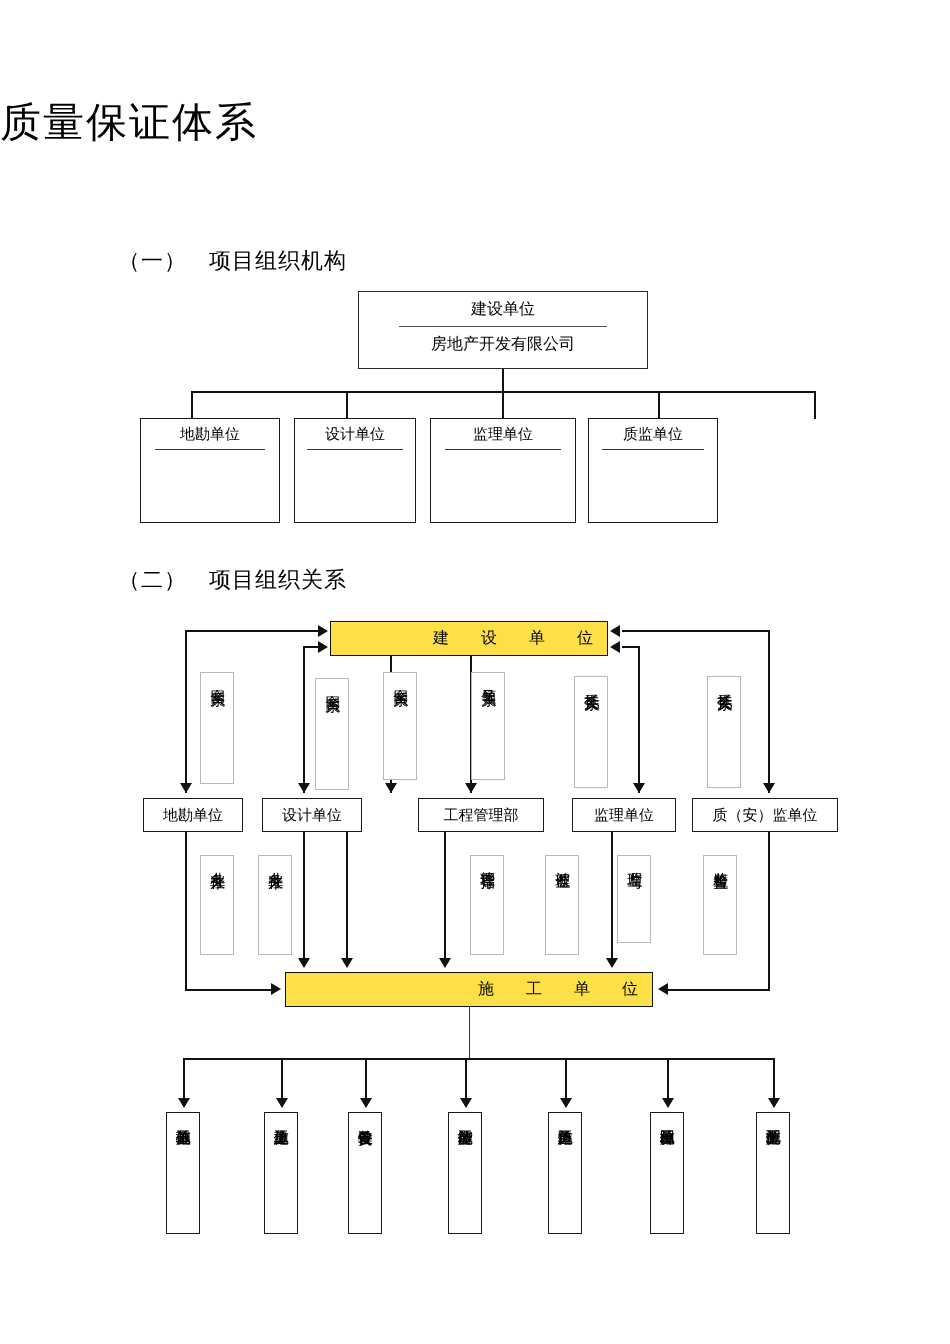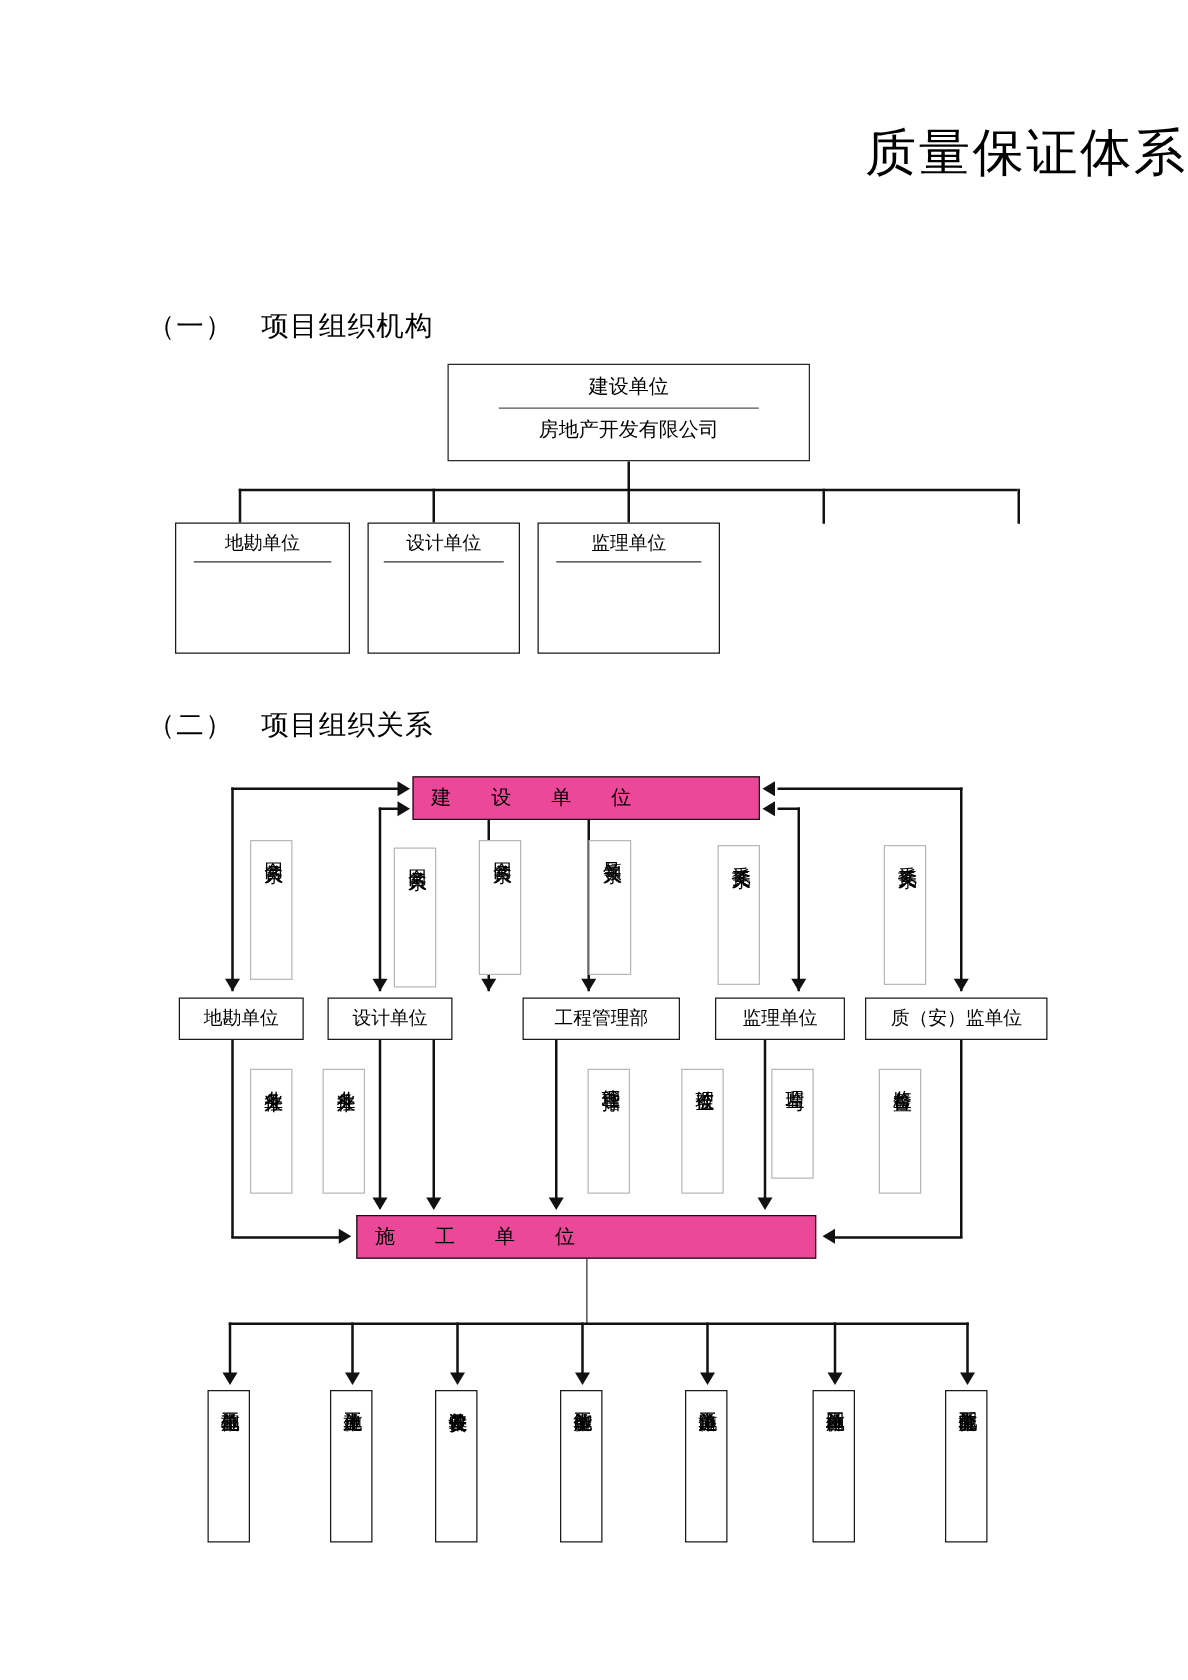--- a/index.html
+++ b/index.html
@@ -17,21 +17,21 @@
     height: 1344px;
     overflow: hidden;
     background: #ffffff;
   }
 
   
   .doc-title {
     position: absolute;
     left: 0; right: 0;
     top: 100px;
-    text-align: right;
+    text-align: left;
     font-size: 41px;
     letter-spacing: 2px;
     line-height: 1.1;
   }
   .doc-subtitle {
     position: absolute;
     left: 0; right: 0;
     top: 183px;
     text-align: center;
     font-size: 24px;
@@ -153,25 +153,25 @@
     line-height: 1.1;
     letter-spacing: 0px;
     white-space: nowrap;
   }
 
   
   .banner {
     position: absolute;
     box-sizing: border-box;
     border: 1.8px solid #111;
-    background: #ec4899;
+    background: #fde047;
     z-index: 5;
     display: flex;
     align-items: center;
-    justify-content: flex-start;
+    justify-content: flex-end;
   }
   .banner .label {
     font-size: 16px;
     letter-spacing: 14px;
     text-indent: 14px;
     white-space: nowrap;
   }
 
   
   .ln {
@@ -240,20 +240,24 @@
     <span class="u-rule"></span>
   </div>
   <div class="unit" style="left:294px; top:418px; width:122px; height:105px;">
     <span class="u-label">设计单位</span>
     <span class="u-rule"></span>
   </div>
   <div class="unit" style="left:430px; top:418px; width:146px; height:105px;">
     <span class="u-label">监理单位</span>
     <span class="u-rule"></span>
   </div>
+  <div class="unit" style="left:588px; top:418px; width:130px; height:105px;">
+    <span class="u-label">质监单位</span>
+    <span class="u-rule"></span>
+  </div>
 
   <div class="banner" style="left:330px; top:621px; width:278px; height:35px;">
     <span class="label">建 设 单 位</span>
   </div>
 
   <div class="arrow right" style="left:318px; top:625px;"></div>
   <div class="arrow right" style="left:318px; top:641px;"></div>
 
   <div class="arrow left" style="left:610px; top:625px;"></div>
   <div class="arrow left" style="left:610px; top:641px;"></div>

